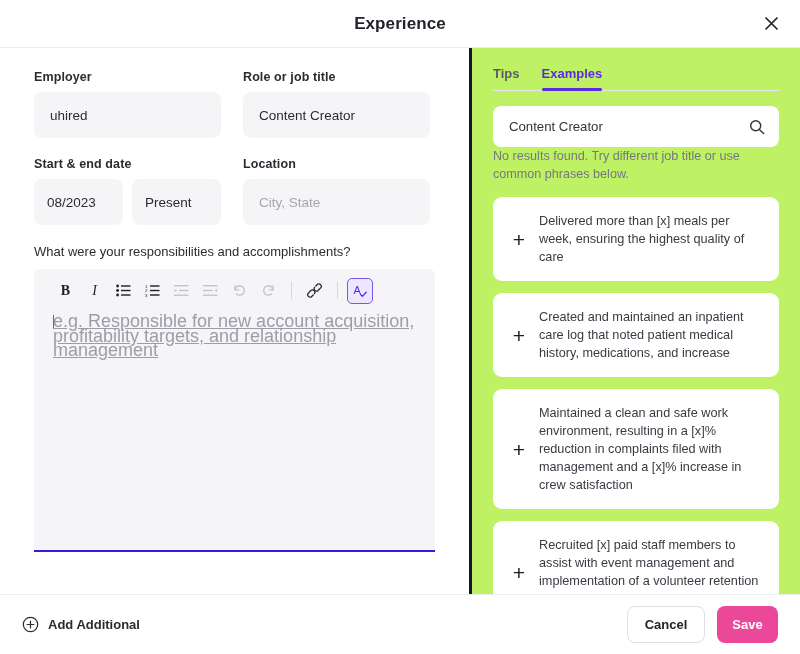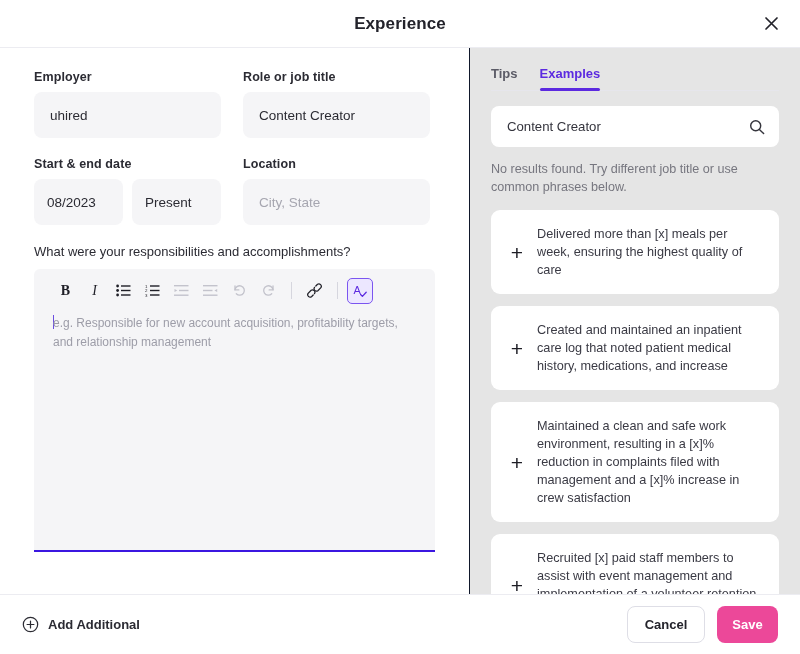--- a/index.html
+++ b/index.html
@@ -85,35 +85,36 @@
   .tb-btn.active {
     background: #ece7ff; border: 1px solid #7b55f0; color: #5c2ae0;
     width: 26px; height: 26px;
   }
   .tb-sep { width: 1px; height: 17px; background: #d6d6de; margin: 0 7px; }
   .tb-bold { font-size: 14px; font-weight: 700; font-family: "Liberation Serif", serif; }
   .tb-ital { font-size: 14px; font-style: italic; font-family: "Liberation Serif", serif; }
 
   .editor-text {
     padding: 4px 19px 0 19px;
-    font-size: 12px; line-height: 19px;
+    font-size: 18px; line-height: 14px;
     color: #9d9da8;
     position: relative;
     flex: 1 1 auto;
+    text-decoration: underline;
   }
   .caret {
     display: inline-block; width: 1px; height: 14px;
     background: #6b4de0; vertical-align: -2px; margin-right: -1px;
   }
 
   
   .tips-pane {
     flex: 1 1 auto;
-    background: #e5e5e5;
-    border-left: 1px solid #0f172a;
+    background: #bef264;
+    border-left: 3px solid #0f172a;
     padding: 18px 21px 0 21px;
     overflow: hidden;
     position: relative;
   }
   .tabs { display: flex; gap: 22px; border-bottom: 1px solid #e6e6ec; }
   .tab {
     font-size: 13px; font-weight: 700; color: #5b5b66;
     padding-bottom: 9px; cursor: pointer; position: relative;
     background: none; border: none; font-family: "Liberation Sans", sans-serif;
   }
@@ -129,21 +130,20 @@
     background: #fff; border: none; border-radius: 8px;
     padding: 0 40px 0 16px;
     font-size: 13.2px; color: #33333c;
     font-family: "Liberation Sans", sans-serif; outline: none;
   }
   .search-icon {
     position: absolute; right: 14px; top: 50%; transform: translateY(-50%);
     color: #35353d; display: flex; cursor: pointer;
   }
   .no-results {
-    margin-top: 13px;
     font-size: 12.6px; line-height: 18px; color: #76767f;
   }
 
   .cards { margin-top: 14px; display: flex; flex-direction: column; gap: 12px; }
   .card {
     background: #fff; border-radius: 9px;
     display: flex; align-items: center; gap: 8px;
     padding: 15px 16px 15px 14px;
     cursor: pointer;
   }

